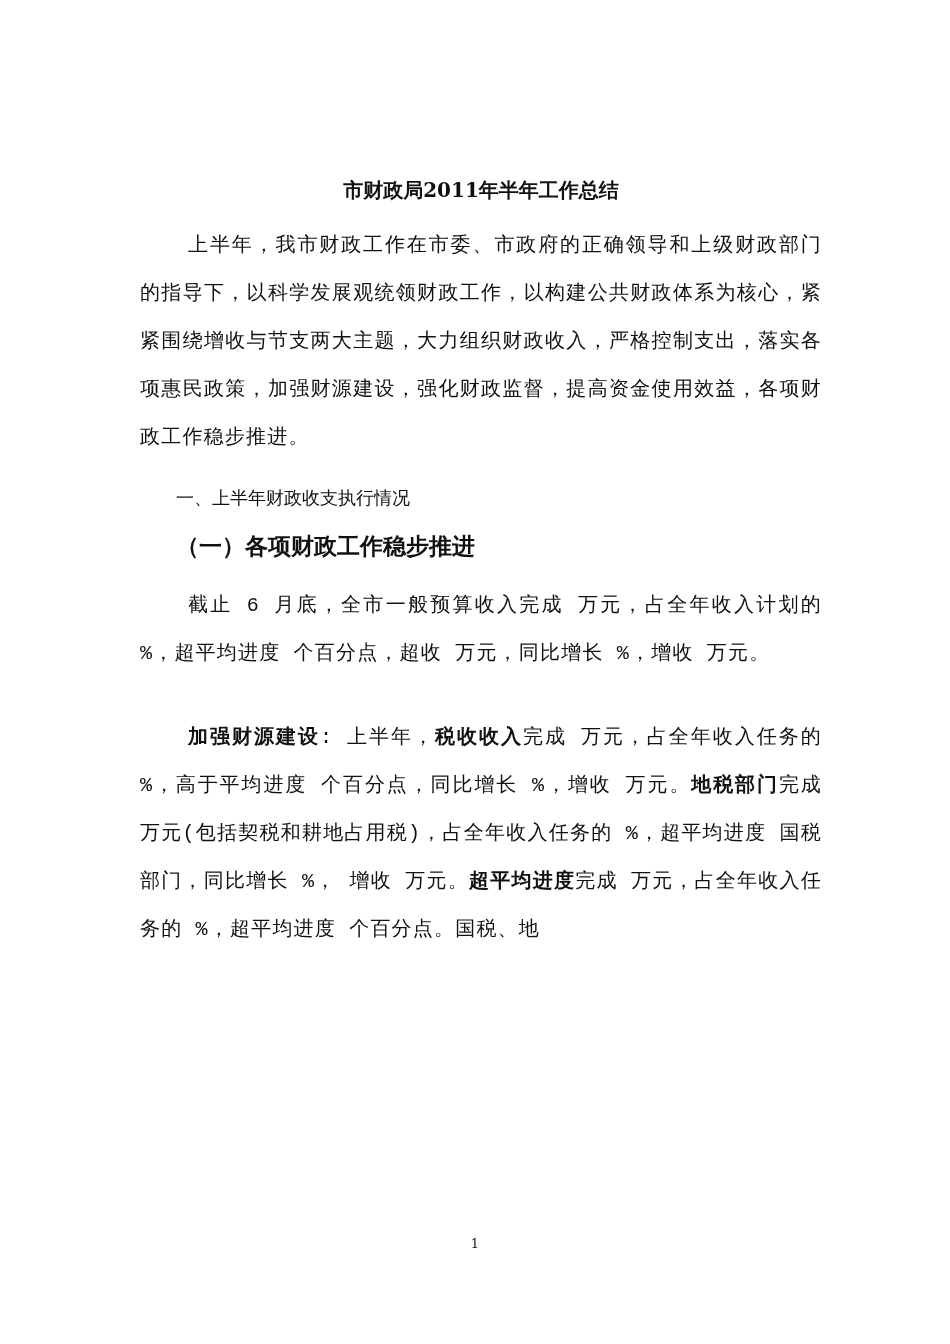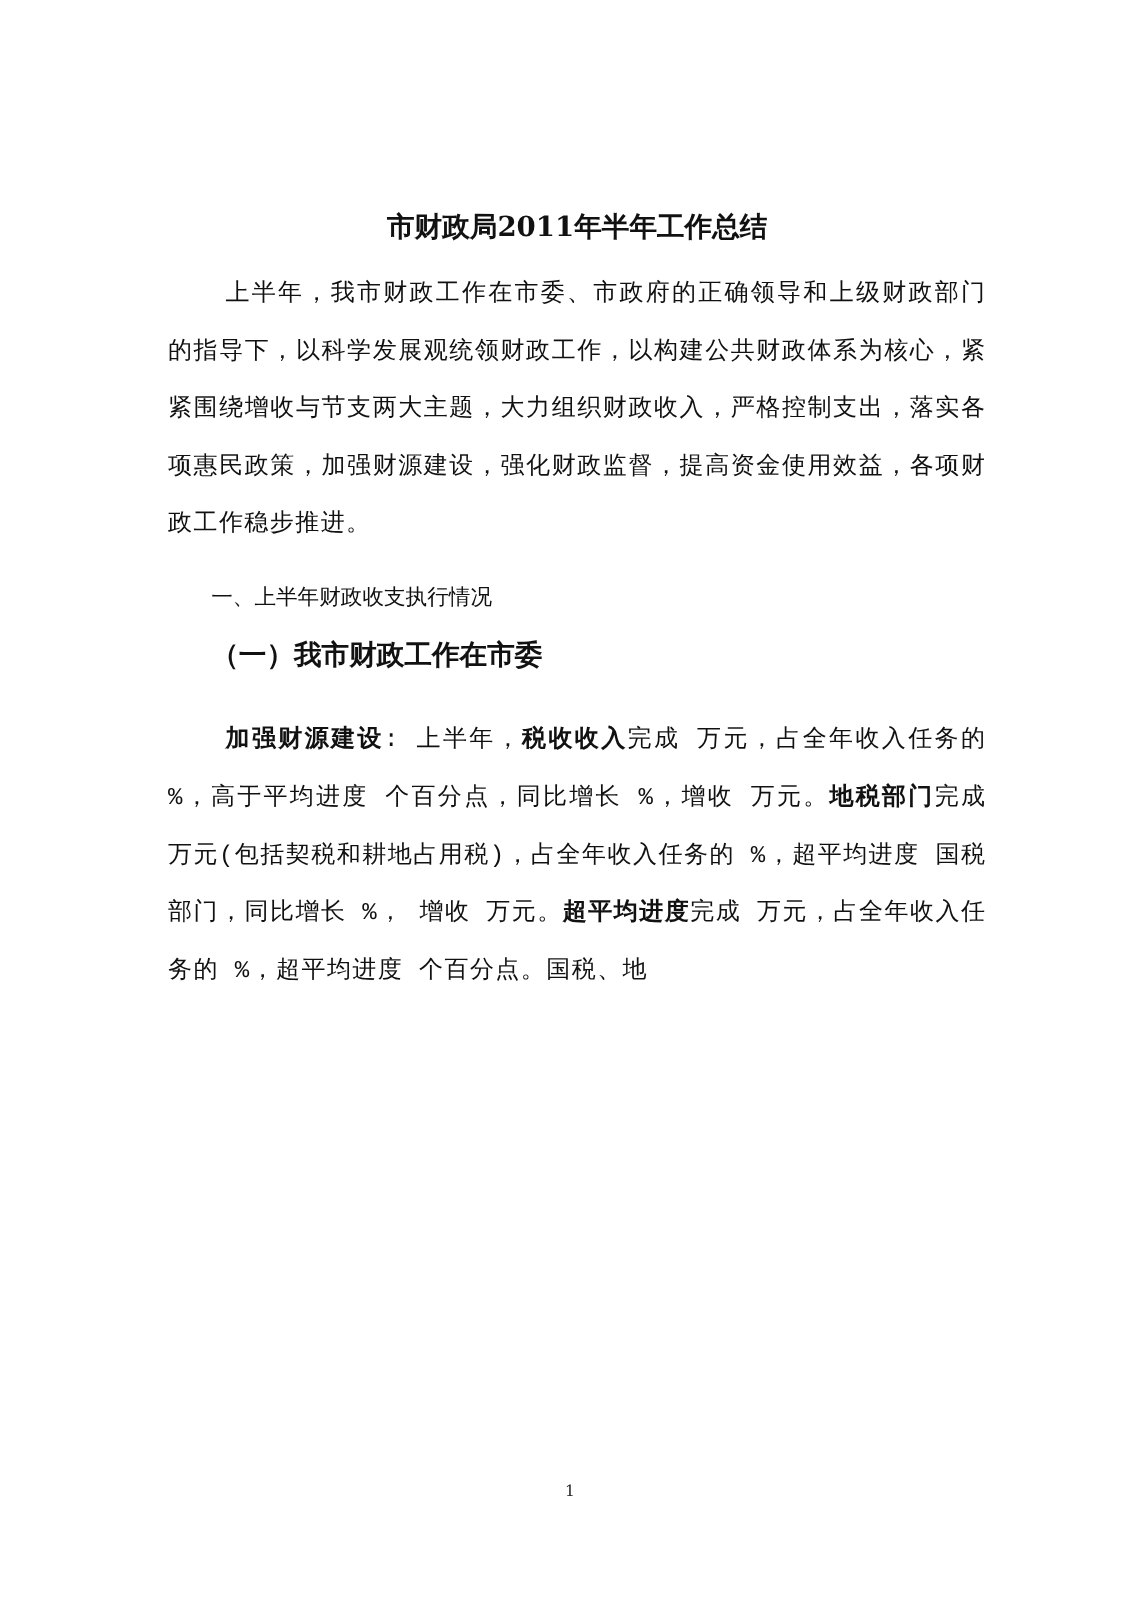--- a/index.html
+++ b/index.html
@@ -1,38 +1,39 @@
 <!DOCTYPE html>
 <html><head>
   <meta charset="utf-8">
   <style>
     html, body { margin: 0; padding: 0; background: #ffffff; }
     body { width: 950px; height: 1344px; position: relative; overflow: hidden;
       font-family: "DejaVu Serif", "Liberation Serif", serif; color: #111; }
     .page { position: absolute; left: 128px; top: 170px; width: 706px; }
-    .title { text-align: center; font-weight: bold; font-size: 23px; line-height: 40px; height: 40px; margin-bottom: 8px; letter-spacing: 0px; }
+    .title { text-align: center; font-weight: bold; font-size: 20px; line-height: 40px; height: 40px; margin-bottom: 8px; letter-spacing: 0px; }
     .para { font-size: 20px; line-height: 48px; text-align: justify; text-align-last: left; letter-spacing: 1.2px; margin: 12px; font-family: Liberation Mono, monospace; }
     .indent { text-indent: 48px; }
     .h1 { font-size: 18px; line-height: 48px; text-indent: 48px; margin: 0; font-family: "DejaVu Sans", "Liberation Sans", sans-serif; }
     .h2 { font-size: 23px; line-height: 48px; text-indent: 48px; margin: 0; font-weight: bold; }
     .gap { height: 6px; }
     b { font-weight: bold; }
     .pagenum { position: absolute; top: 1236px; left: 0; width: 950px; text-align: center; font-size: 13px; color: #222; }
   </style>
 </head>
 <body>
 
 <div class="page">
   <div class="title">市财政局2011年半年工作总结</div>
 
   <p class="para indent">上半年，我市财政工作在市委、市政府的正确领导和上级财政部门的指导下，以科学发展观统领财政工作，以构建公共财政体系为核心，紧紧围绕增收与节支两大主题，大力组织财政收入，严格控制支出，落实各项惠民政策，加强财源建设，强化财政监督，提高资金使用效益，各项财政工作稳步推进。</p>
 
   <p class="h1">一、上半年财政收支执行情况</p>
-  <p class="h2">（一）我市财政工作在市委</p>
+  <p class="h2">（一）各项财政工作稳步推进</p>
 
+  <p class="para indent">截止 6 月底，全市一般预算收入完成  万元，占全年收入计划的  %，超平均进度  个百分点，超收  万元，同比增长  %，增收  万元。</p>
 
   <div class="gap"></div>
 
   <div class="gap"></div>
   <p class="para indent"><b>加强财源建设</b><span>: 上半年，</span><b>税收收入</b><span>完成  万元，占全年收入任务的  %，高于平均进度  个百分点，同比增长  %，增收  万元。</span><b>地税部门</b><span>完成  万元(包括契税和耕地占用税)，占全年收入任务的 %，超平均进度  国税部门，同比增长  %，  增收  万元。</span><b>超平均进度</b><span>完成  万元，占全年收入任务的  %，超平均进度  个百分点。国税、地</span></p>
 </div>
 
 <div class="pagenum">1</div>
 
 </body></html>

